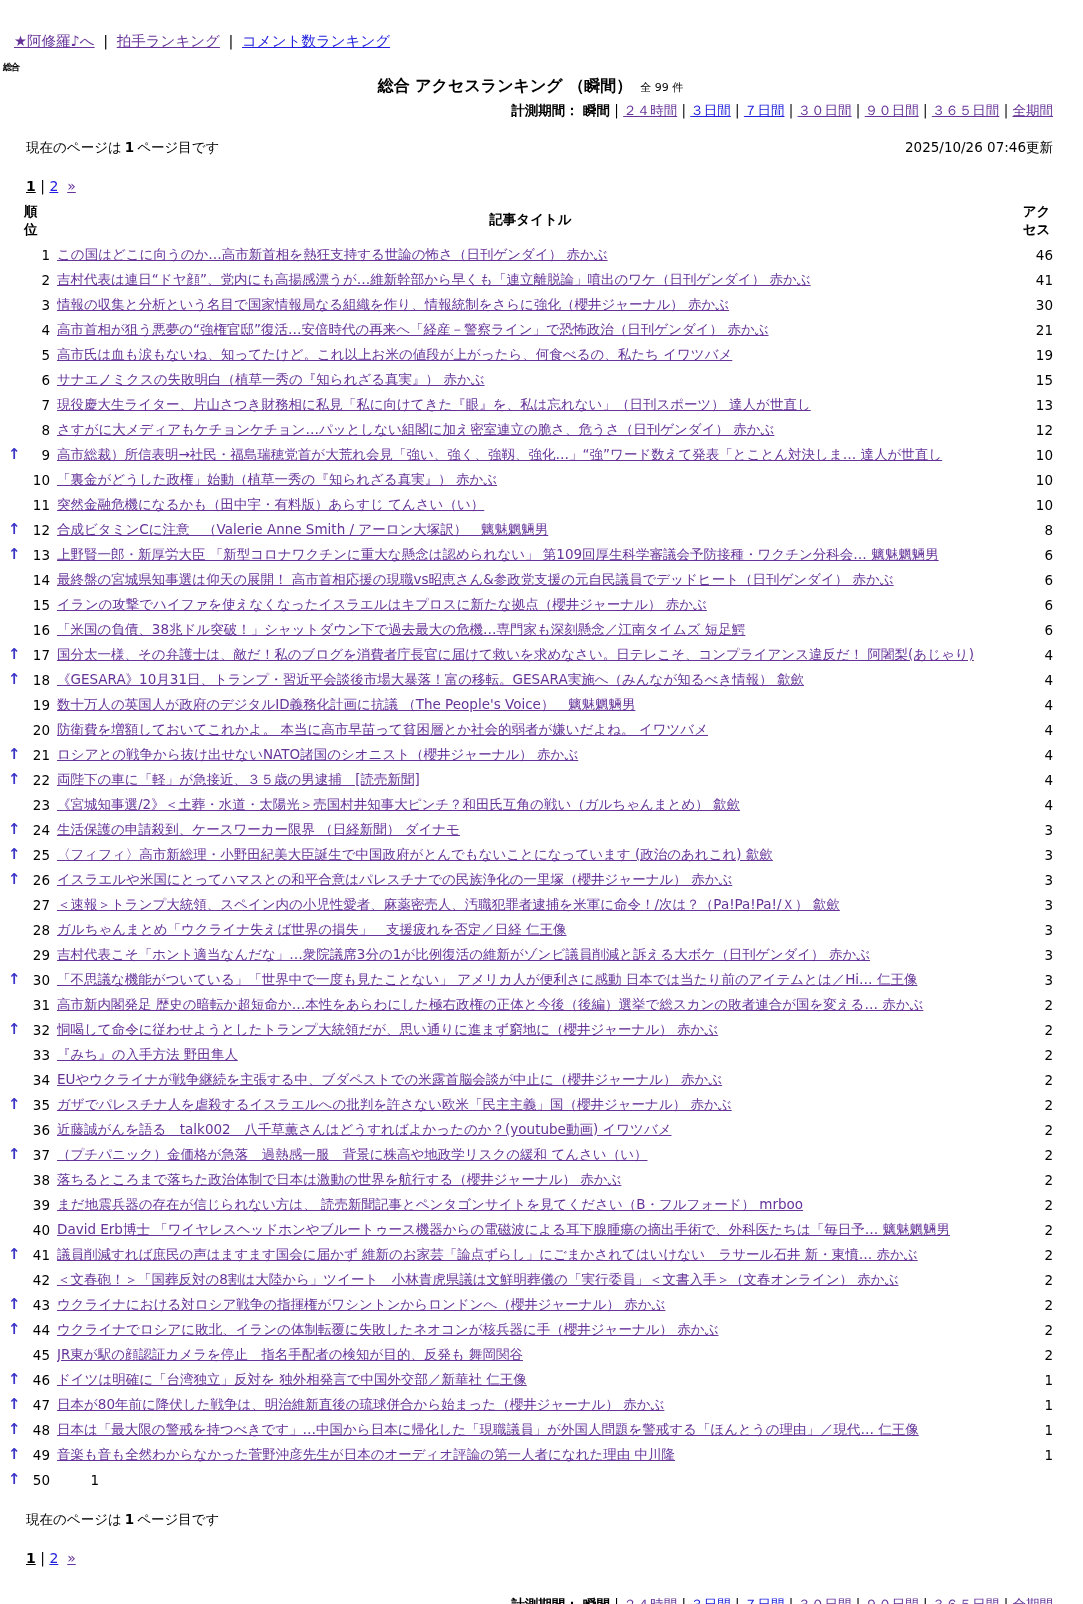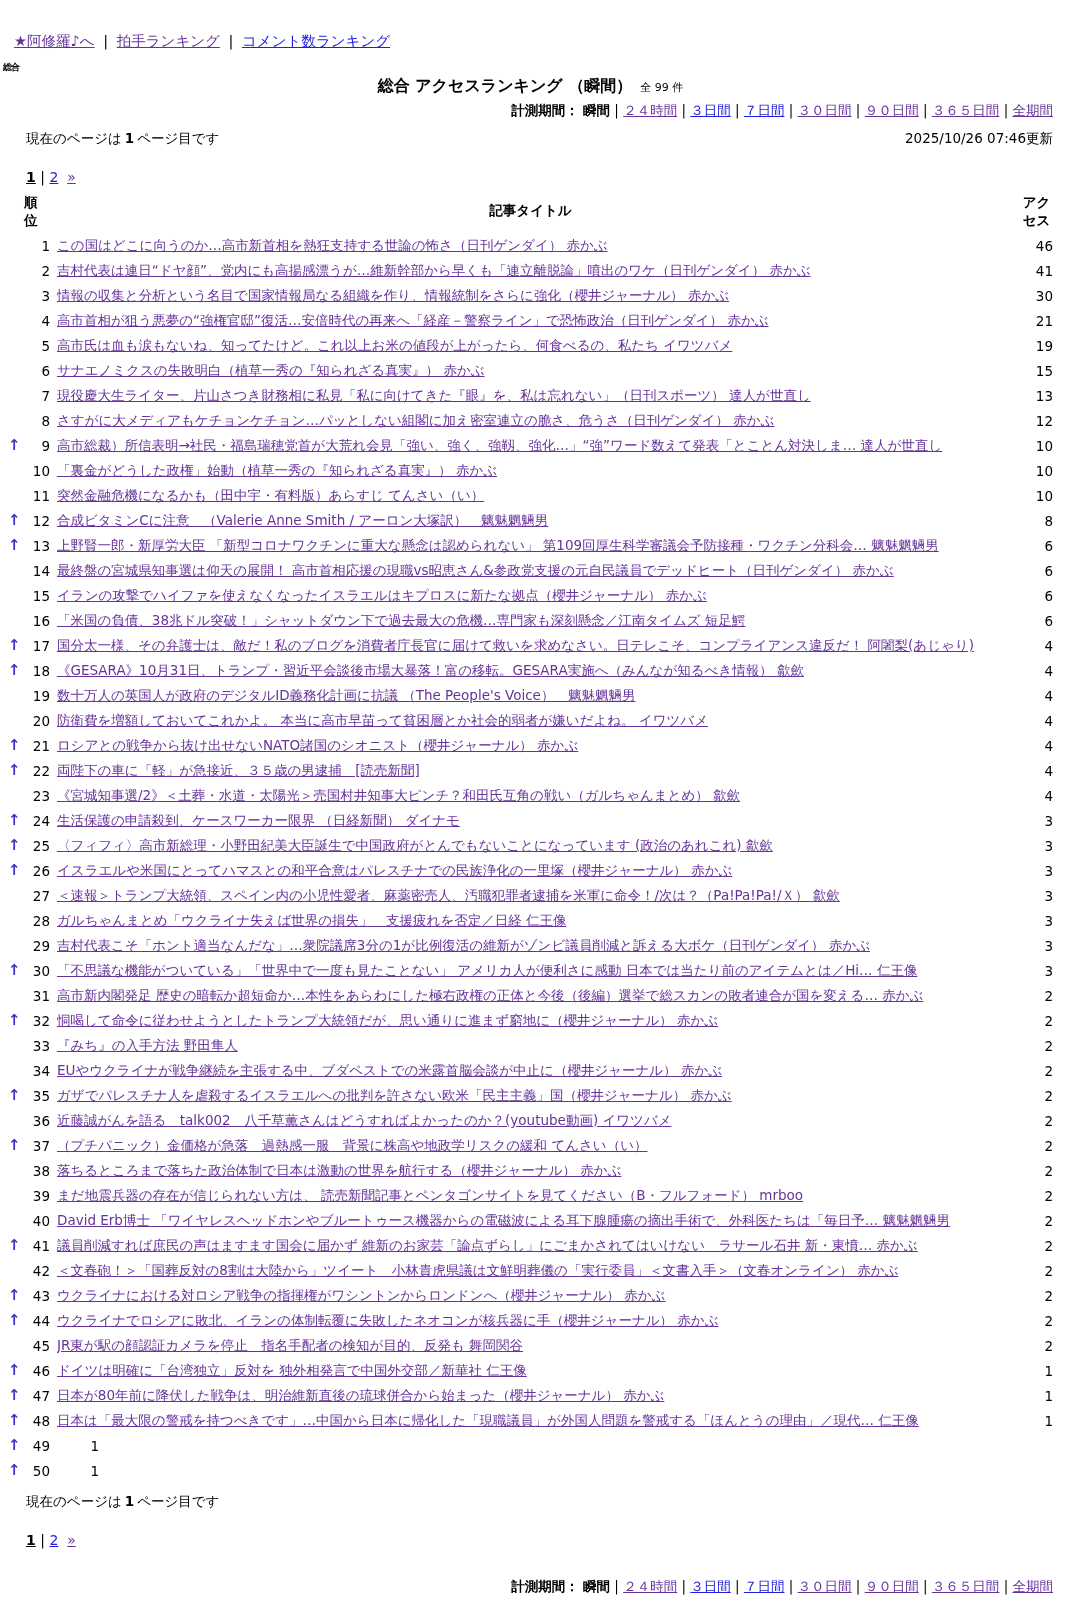--- a/index.html
+++ b/index.html
@@ -21,21 +21,21 @@
   .container{padding:24px 30px 10px 8px;}
   .topnav{margin:8px 0 10px 6px;font-size:14.5px;white-space:nowrap}
   .topnav .sep{color:#000;margin:0 4px}
   .category{font-size:9px;font-weight:bold;margin:4px 0 0 -5px;letter-spacing:-1px}
   .title-row{text-align:center;margin-top:2px}
   .page-title{font-weight:bold;font-size:16px}
   .total-count{font-size:11px;margin-left:8px}
   .periods{text-align:right;margin-top:5px;font-size:13.5px;white-space:nowrap}
   .periods .plabel{font-weight:bold}
   .periods b{font-weight:bold;color:#000}
-  .info-row{display:flex;justify-content:space-between;margin-top:10px}
+  .info-row{display:flex;justify-content:space-between;margin-top:19px}
   .info-left{margin-left:18px}
   .page-num{font-weight:bold;margin:0 3px}
   .updated{text-align:right}
   .pagination{margin:21px 0 2px 18px;font-size:14px;white-space:pre}
   .pg-current{font-weight:bold;text-decoration:underline}
   .table-header{display:flex;align-items:center;margin-top:8px;font-weight:bold;font-size:13.5px}
   .th-rank{width:15px;margin-left:16px;line-height:1.35;word-break:break-all}
   .th-title{flex:1;text-align:center}
   .th-access{width:29px;line-height:1.35;word-break:break-all;text-align:center;margin-right:2px}
   .rows{margin-top:4px}
@@ -363,20 +363,21 @@
       </div>
       <div class="row">
         <span class="arrow">↑</span>
         <span class="rank">48</span>
         <a class="title visited" href="#">日本は「最大限の警戒を持つべきです」…中国から日本に帰化した「現職議員」が外国人問題を警戒する「ほんとうの理由」／現代… 仁王像</a>
         <span class="access">1</span>
       </div>
       <div class="row">
         <span class="arrow">↑</span>
         <span class="rank">49</span>
+        <a class="title visited" href="#">音楽も音も全然わからなかった菅野沖彦先生が日本のオーディオ評論の第一人者になれた理由 中川隆</a>
         <span class="access">1</span>
       </div>
       <div class="row">
         <span class="arrow">↑</span>
         <span class="rank">50</span>
         <span class="access">1</span>
       </div>
     </div>
 
   <div class="info-row">

